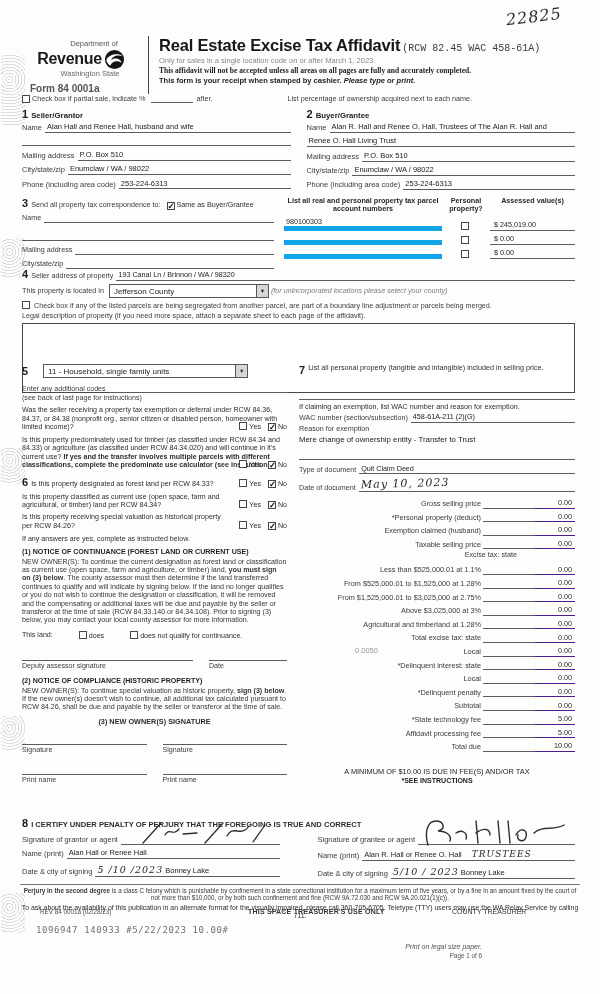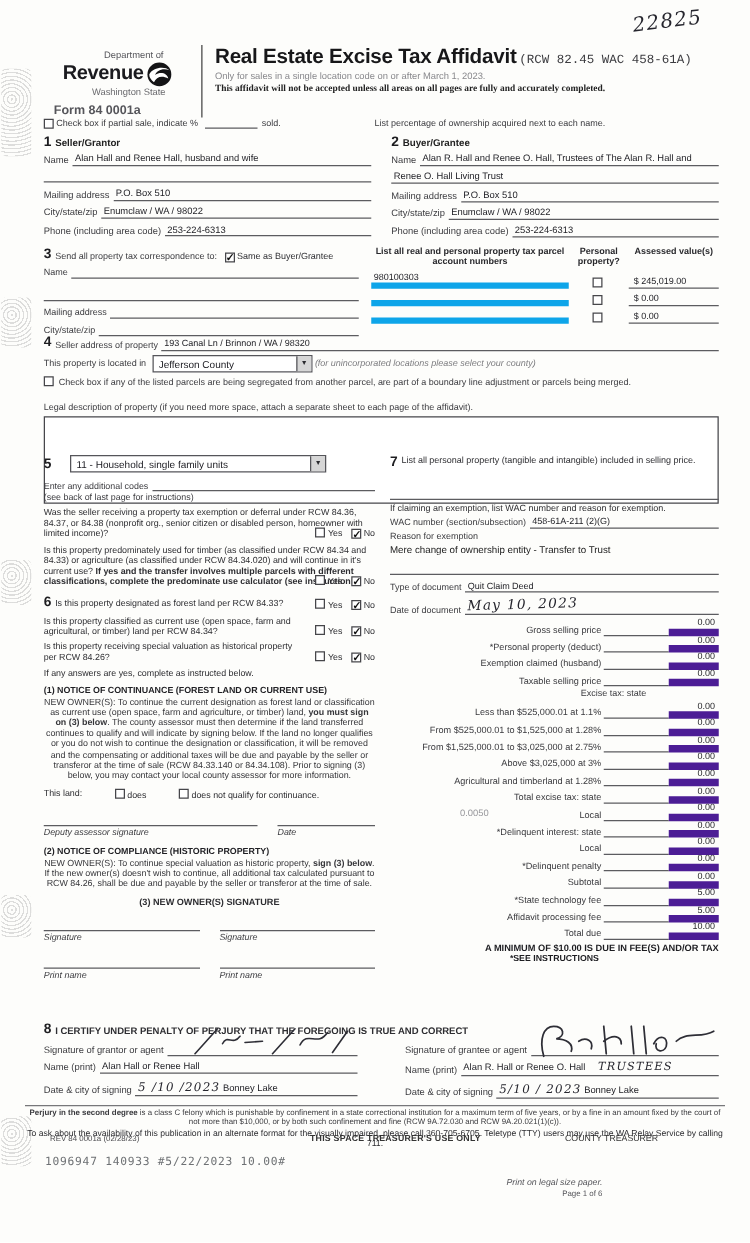--- a/index.html
+++ b/index.html
@@ -2,21 +2,21 @@
 <html><head>
 <meta charset="utf-8">
 <style>
   * { margin:0; padding:0; box-sizing:border-box; }
   html,body { background:#ffffff; }
   .page {
     position:relative; width:600px; height:994px; overflow:hidden;
     background:#fdfdfb; color:#2e2e32;
     font-family:"Liberation Sans", sans-serif; font-size:7.5px; line-height:1.18;
   }
-  .abs { position:absolute; left:35px; right:25px; }
+  .abs { position:absolute; left:22px; right:25px; }
   .b { font-weight:bold; } .i { font-style:italic; }
   .gray { color:#7d7d80; }
   .val { color:#1c1c22; }
   .hand { font-family:"DejaVu Serif", serif; font-style:italic; color:#26262e; }
 
   
   .noise { position:absolute; left:1px; width:24px; opacity:.45; border-radius:4px;
     background:repeating-radial-gradient(circle at 35% 35%, rgba(110,110,112,.5) 0 1px, transparent 1px 3px); }
 
   
@@ -81,45 +81,45 @@
   .cols { top:364px; display:flex; gap:12px; }
   .col-l { width:265px; font-size:7.1px; }
   .col-r { flex:1; font-size:7.2px; }
 
   .qrow { display:flex; margin-top:4px; }
   .qtext { flex:1; }
   .yesno { white-space:nowrap; align-self:flex-end; margin-left:4px; }
   .yesno .cb { margin-left:5px; }
 
   .notice-title { font-weight:bold; margin-top:5px; font-size:7.1px; color:#1f1f23; }
-  .notice-body { margin-top:1px; color:#36363a;text-align:center; }
+  .notice-body { margin-top:1px; color:#36363a; }
 
   .landrow { display:flex; margin-top:6px; }
   .landrow .seg { margin-right:26px; white-space:nowrap; }
   .landrow .seg-wrap { flex:1; }
 
-  .sigrow { display:flex; gap:16px; margin-top:10px;font-style:italic; }
+  .sigrow { display:flex; gap:16px; margin-top:10px; }
   .sigcell { flex:1; }
   .sigcell.small { flex:0 0 78px; }
   .sigline { border-bottom:1px solid #5c5c60; height:11px; position:relative; }
   .siglbl { color:#3c3c40; margin-top:1px; }
   .center { text-align:center; }
 
   
   .hrline { border-bottom:1px solid #5c5c60; }
   .spacer22 { height:22px; } .spacer14 { height:14px; }
   .reason-val { margin-top:2px; font-size:7.8px; color:#222; }
 
   .fee-row { display:flex; align-items:flex-end; height:13.6px; position:relative; }
   .fee-label { flex:1; text-align:right; padding-right:2px; color:#3a3a3e; font-size:7.3px; }
   .fee-leader { width:52px; border-bottom:1px solid #5c5c60; height:9px; }
-  .fee-value { width:40px; border-bottom:6px solid #4c1d95; text-align:right; padding-right:3px; color:#2a2a2e; }
+  .fee-value { width:40px; border-bottom:1px solid #4c1d95; text-align:right; padding-right:3px; color:#2a2a2e; }
   .fee-rate { position:absolute; left:56px; bottom:1px; color:#98989c; font-size:7.5px; }
   .fee-center { text-align:right; padding-right:58px; height:12px; color:#3a3a3e; padding-top:2px; }
-  .min-note { text-align:right; font-weight:bold; font-size:7.4px; margin-top:3px; color:#1d1d21; }
+  .min-note { text-align:center; font-weight:normal; font-size:7.4px; margin-top:16px; color:#1d1d21; }
   .see-note { text-align:center; font-weight:bold; font-size:7px; color:#1d1d21; }
 
   .sec8 { top:817px; }
   .sec8-head { display:flex; align-items:flex-end; }
   .sec8-cols { display:flex; gap:38px; margin-top:2px; }
   .sec8-col { flex:1; }
   .sec8-col .lrow { margin-bottom:4px; }
   .sig-svg { position:absolute; left:18px; bottom:-3px; }
   .handname { white-space:nowrap; font-size:9px; letter-spacing:1px; }
 
@@ -165,28 +165,29 @@
       <div class="wa">Washington State</div>
       <div class="formnum">Form 84 0001a</div>
     </div>
     <div class="title-block">
       <div>
         <span class="title">Real Estate Excise Tax Affidavit</span>
         <span class="title-rcw">(RCW 82.45 WAC 458-61A)</span>
       </div>
       <div class="sub1">Only for sales in a single location code on or after March 1, 2023.</div>
       <div class="sub2 b">This affidavit will not be accepted unless all areas on all pages are fully and accurately completed.</div>
+      <div class="sub3 b"><span>This form is your receipt when stamped by cashier. </span><span class="i">Please type or print.</span></div>
     </div>
   </div>
 
   <div class="abs partial-row">
     <span class="cb"></span>
     <span class="lbl">Check box if partial sale, indicate %</span>
     <span class="blank-seg"></span>
-    <span class="lbl">sold.</span>
+    <span class="lbl">after.</span>
     <span class="partial-right lbl">List percentage of ownership acquired next to each name.</span>
   </div>
 
   <div class="abs sec12">
     <div class="col">
       <div class="mb2"><span class="secnum">1</span><span class="sechead">Seller/Grantor</span></div>
       <div class="lrow">
           <span class="lbl">Name</span>
           <span class="fill val">Alan Hall and Renee Hall, husband and wife</span>
         </div>
@@ -279,31 +280,31 @@
   </div>
 
   <div class="abs sec4">
     <div class="lrow">
       <span class="secnum">4</span>
       <span class="lbl">Seller address of property</span>
       <span class="fill val">193 Canal Ln / Brinnon / WA / 98320</span>
     </div>
     <div style="margin-top:3px">
       <span class="lbl">This property is located in</span>
-      <span class="sel" style="width:128px">
+      <span class="sel" style="width:160px">
         <span class="sel-val" style="flex:1">Jefferson County</span>
         <span class="sel-btn"></span>
       </span>
       <span class="i gray">(for unincorporated locations please select your county)</span>
     </div>
     <div style="margin-top:3px">
       <span class="cb"></span>
       <span class="lbl" style="white-space:normal">Check box if any of the listed parcels are being segregated from another parcel, are part of a boundary line adjustment or parcels being merged.</span>
     </div>
-    <div style="margin-top:12px" class="lbl">Legal description of property (if you need more space, attach a separate sheet to each page of the affidavit).</div>
+    <div style="margin-top:2px" class="lbl">Legal description of property (if you need more space, attach a separate sheet to each page of the affidavit).</div>
     <div class="legalbox"></div>
   </div>
 
   <div class="abs cols">
     <div class="col-l">
 
       <div style="display:flex;align-items:center">
         <span class="secnum">5</span>
         <span class="sel" style="width:205px;margin-left:12px">
           <span class="sel-val" style="flex:1">11 - Household, single family units</span>

